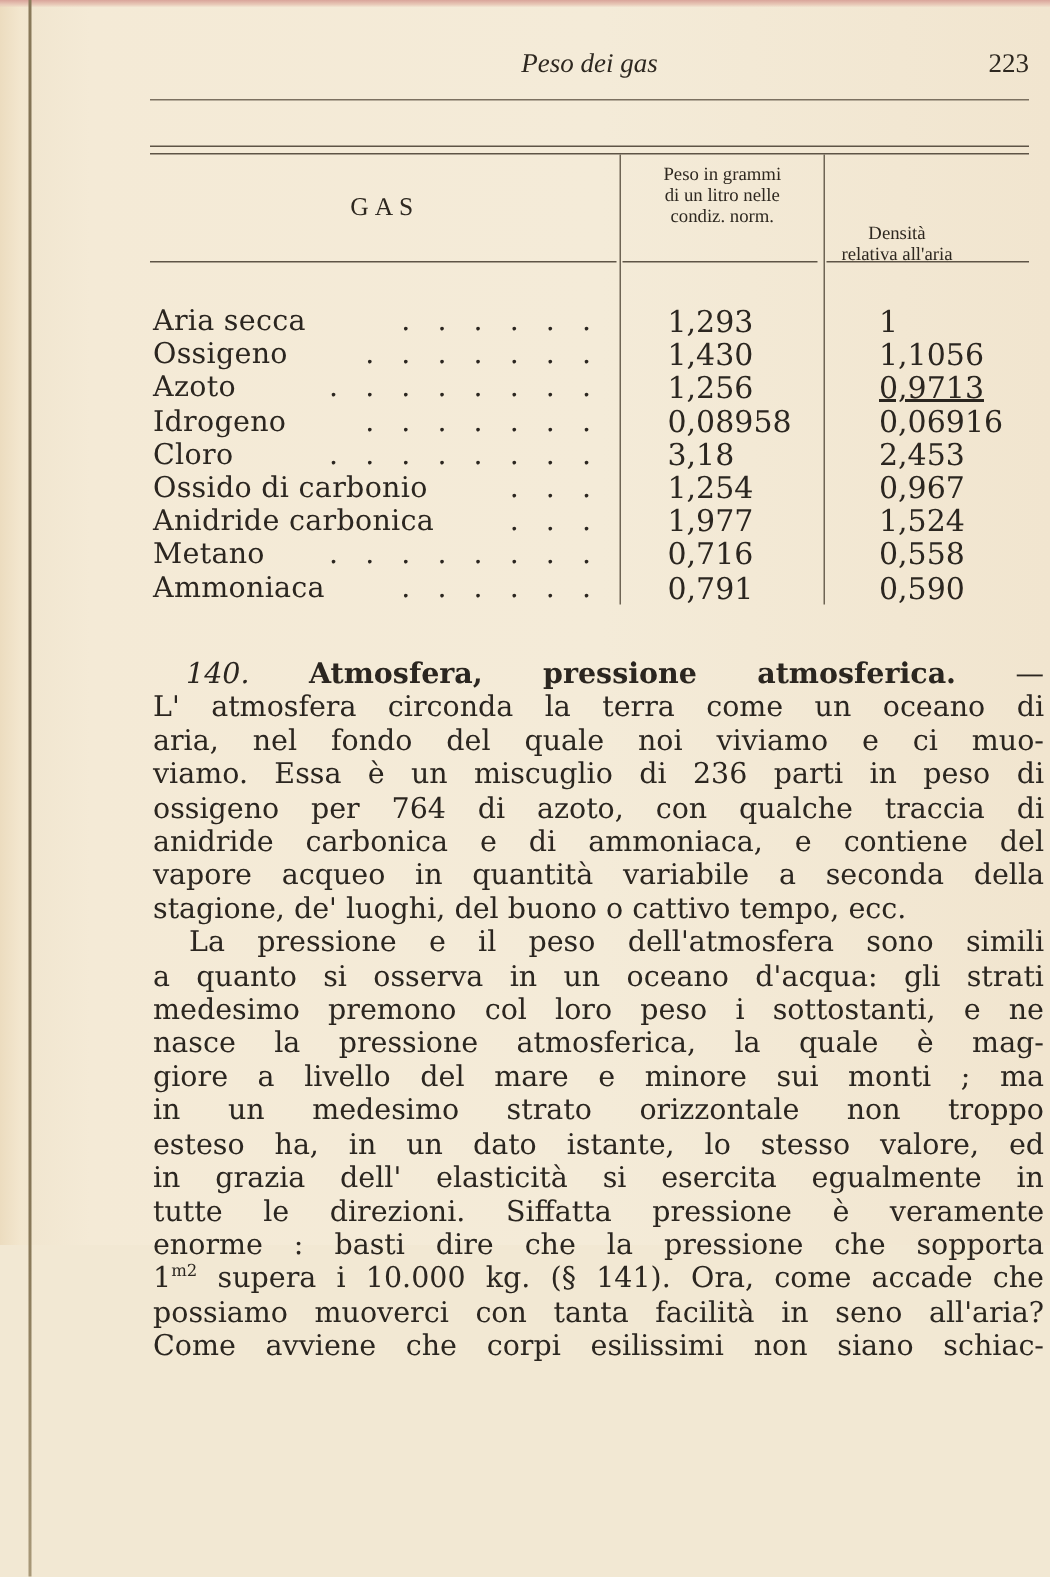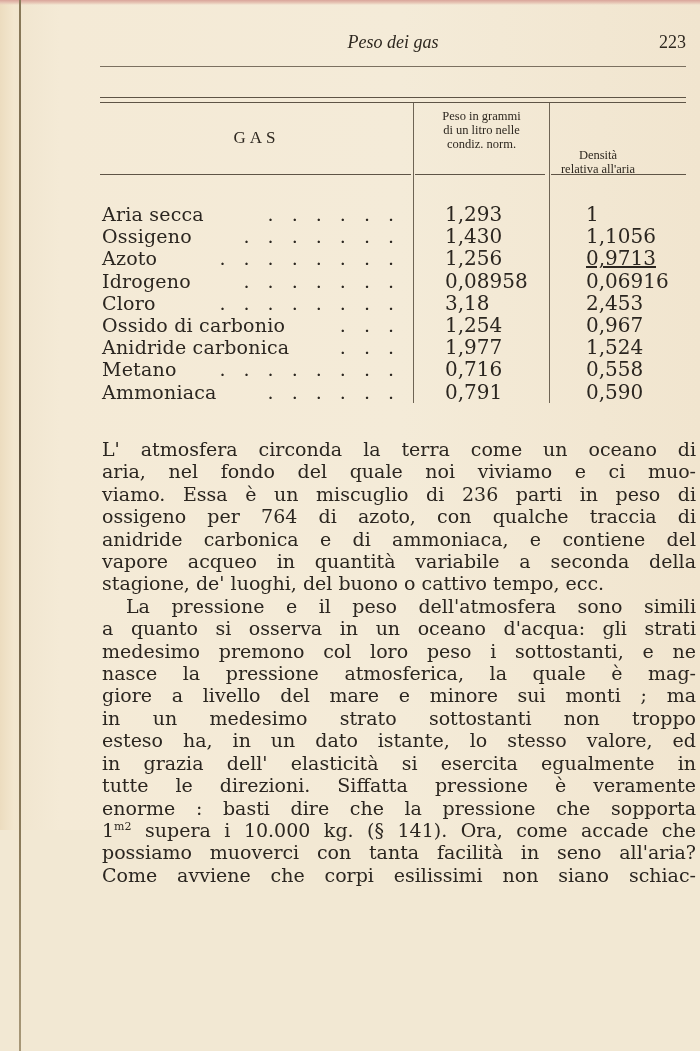--- a/index.html
+++ b/index.html
@@ -153,36 +153,41 @@
         <div class="gas-row" style="top: 380.6px;">
           <span class="gas-name">Ammoniaca</span>
           <span class="gas-dots">. . . . . .</span>
         </div>
         <div class="val-col" style="left: 445px; top: 380.6px;">0,791</div>
         <div class="val-col" style="left: 586px; top: 380.6px;">0,590</div>
       </div>
   </div>
 
   <div class="text-block">
+    <span class="line">
+      <span class="sec-num">140.</span>
+      <span class="sec-title">Atmosfera, pressione atmosferica.</span>
+      <span>—</span>
+    </span>
     <div id="p1">
         <span class="line">L' atmosfera circonda la terra come un oceano di</span>
         <span class="line">aria, nel fondo del quale noi viviamo e ci muo-</span>
         <span class="line">viamo. Essa è un miscuglio di 236 parti in peso di</span>
         <span class="line">ossigeno per 764 di azoto, con qualche traccia di</span>
         <span class="line">anidride carbonica e di ammoniaca, e contiene del</span>
         <span class="line">vapore acqueo in quantità variabile a seconda della</span>
         <span class="line last">stagione, de' luoghi, del buono o cattivo tempo, ecc.</span>
       </div>
     <div id="p2">
         <span class="line" style="padding-left: 24px;">La pressione e il peso dell'atmosfera sono simili</span>
         <span class="line">a quanto si osserva in un oceano d'acqua: gli strati</span>
         <span class="line">medesimo premono col loro peso i sottostanti, e ne</span>
         <span class="line">nasce la pressione atmosferica, la quale è mag-</span>
         <span class="line">giore a livello del mare e minore sui monti ; ma</span>
-        <span class="line">in un medesimo strato sottostanti non troppo</span>
+        <span class="line">in un medesimo strato orizzontale non troppo</span>
         <span class="line">esteso ha, in un dato istante, lo stesso valore, ed</span>
         <span class="line">in grazia dell' elasticità si esercita egualmente in</span>
         <span class="line">tutte le direzioni. Siffatta pressione è veramente</span>
         <span class="line">enorme : basti dire che la pressione che sopporta</span>
       </div>
     <span class="line">
       <span>1</span><sup>m2</sup>
       <span>supera i 10.000 kg. (§ 141). Ora, come accade che</span>
     </span>
     <div id="p3">

